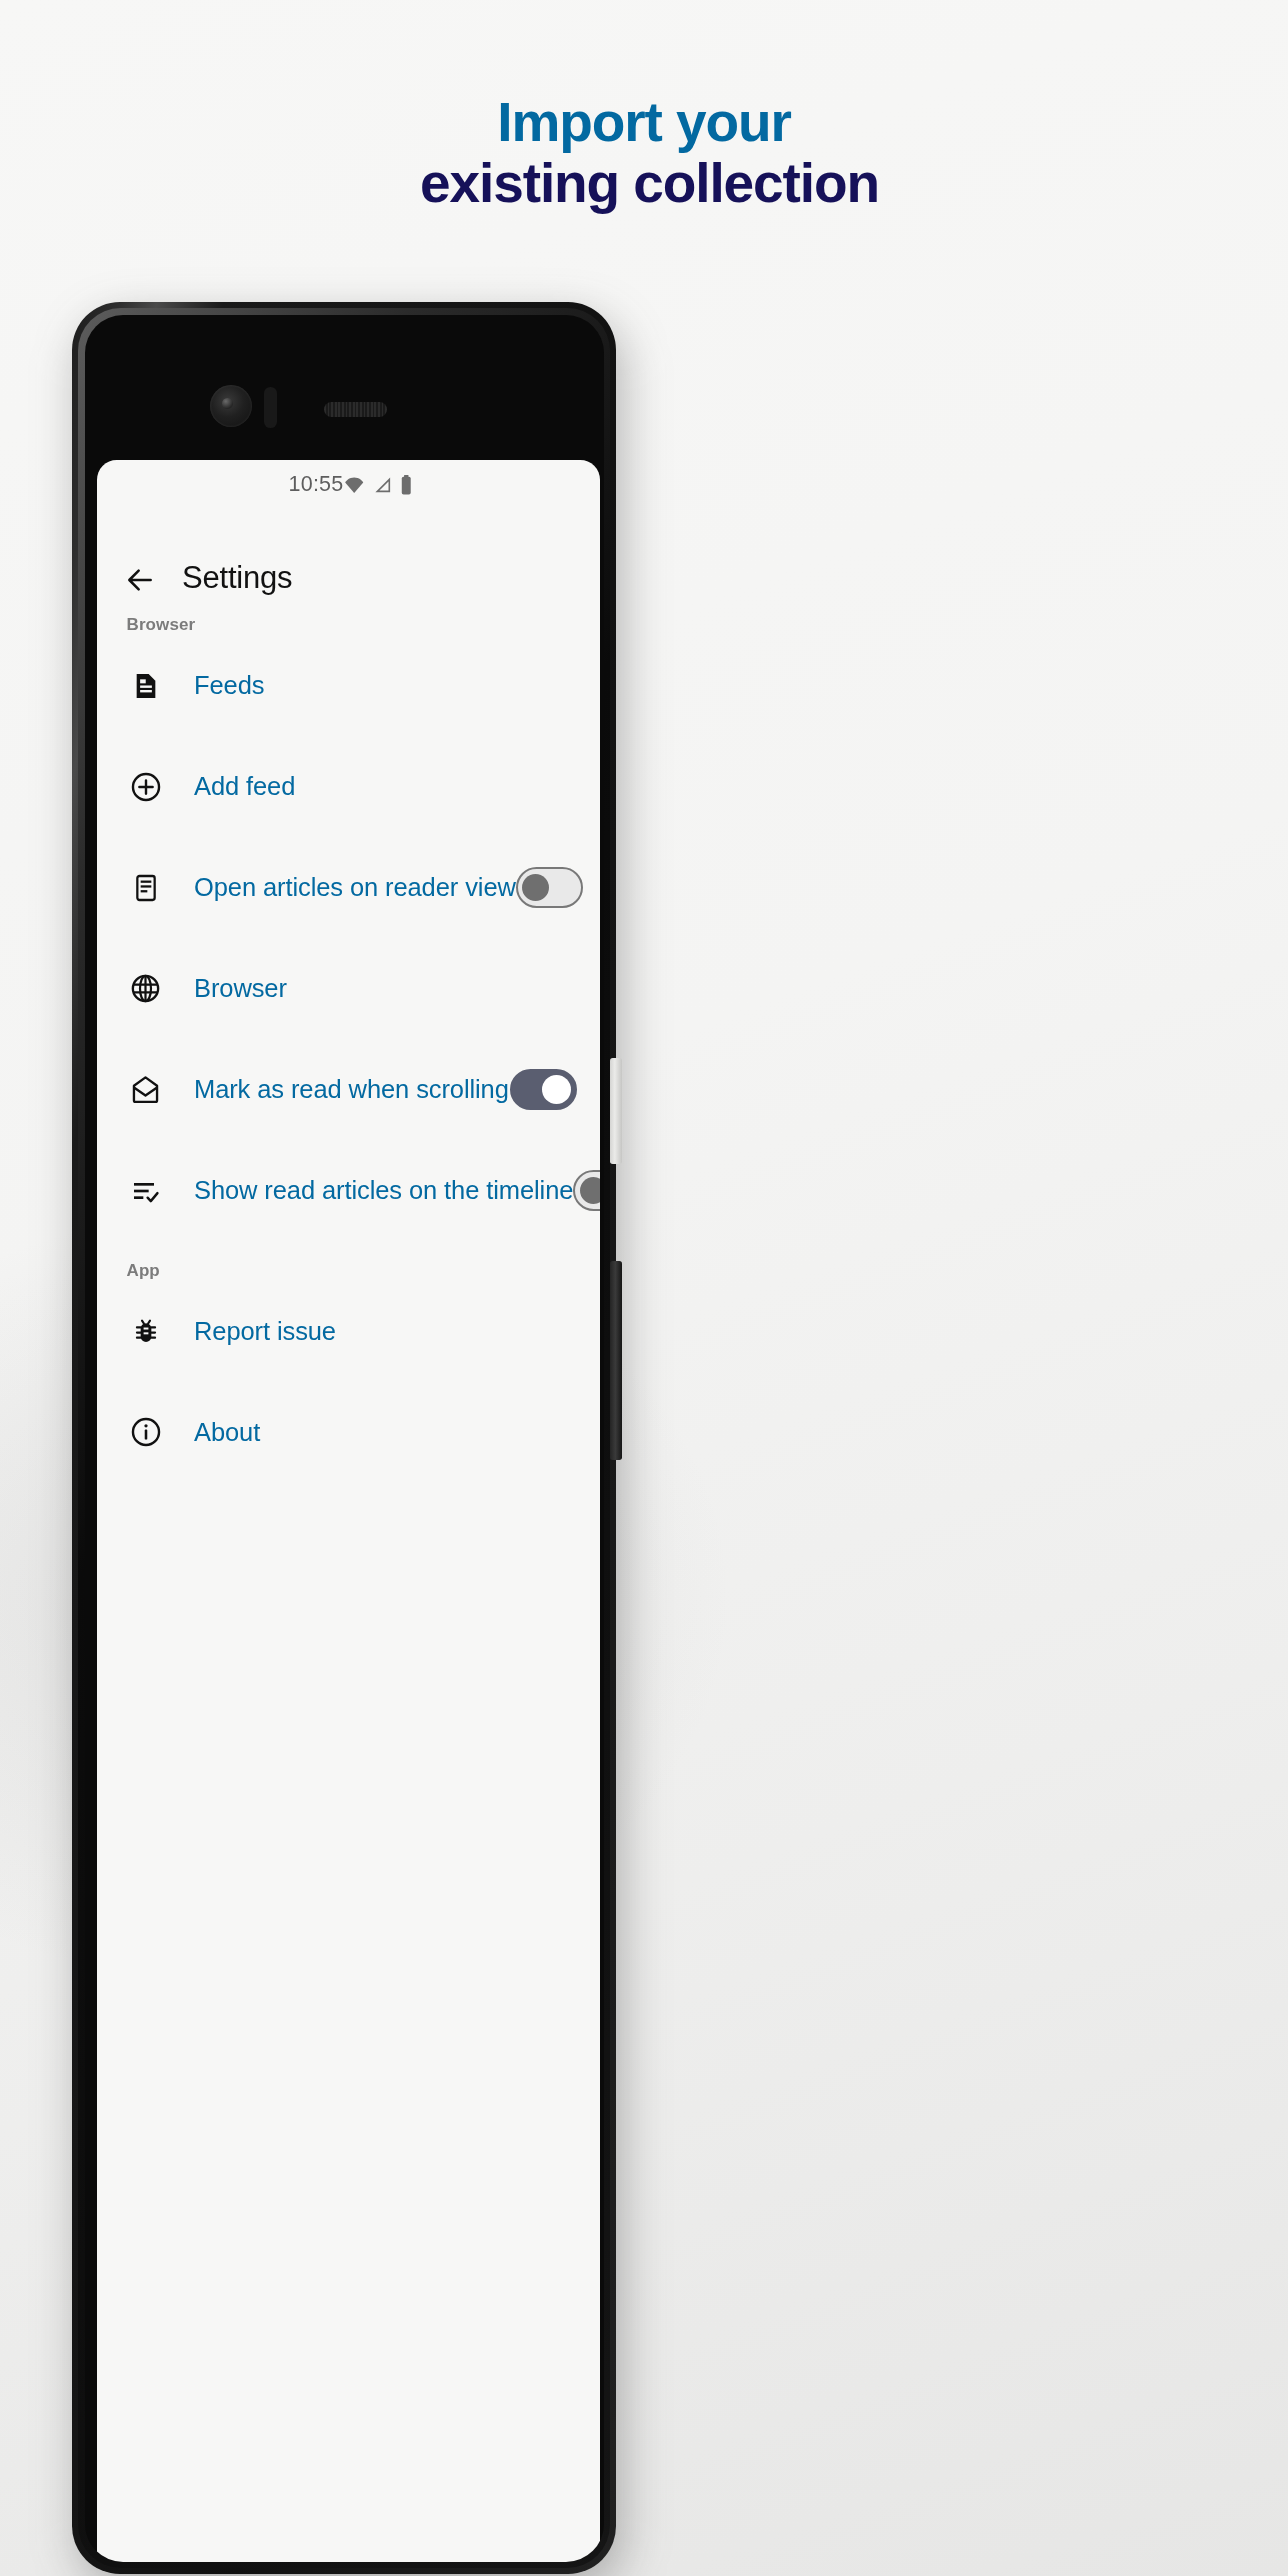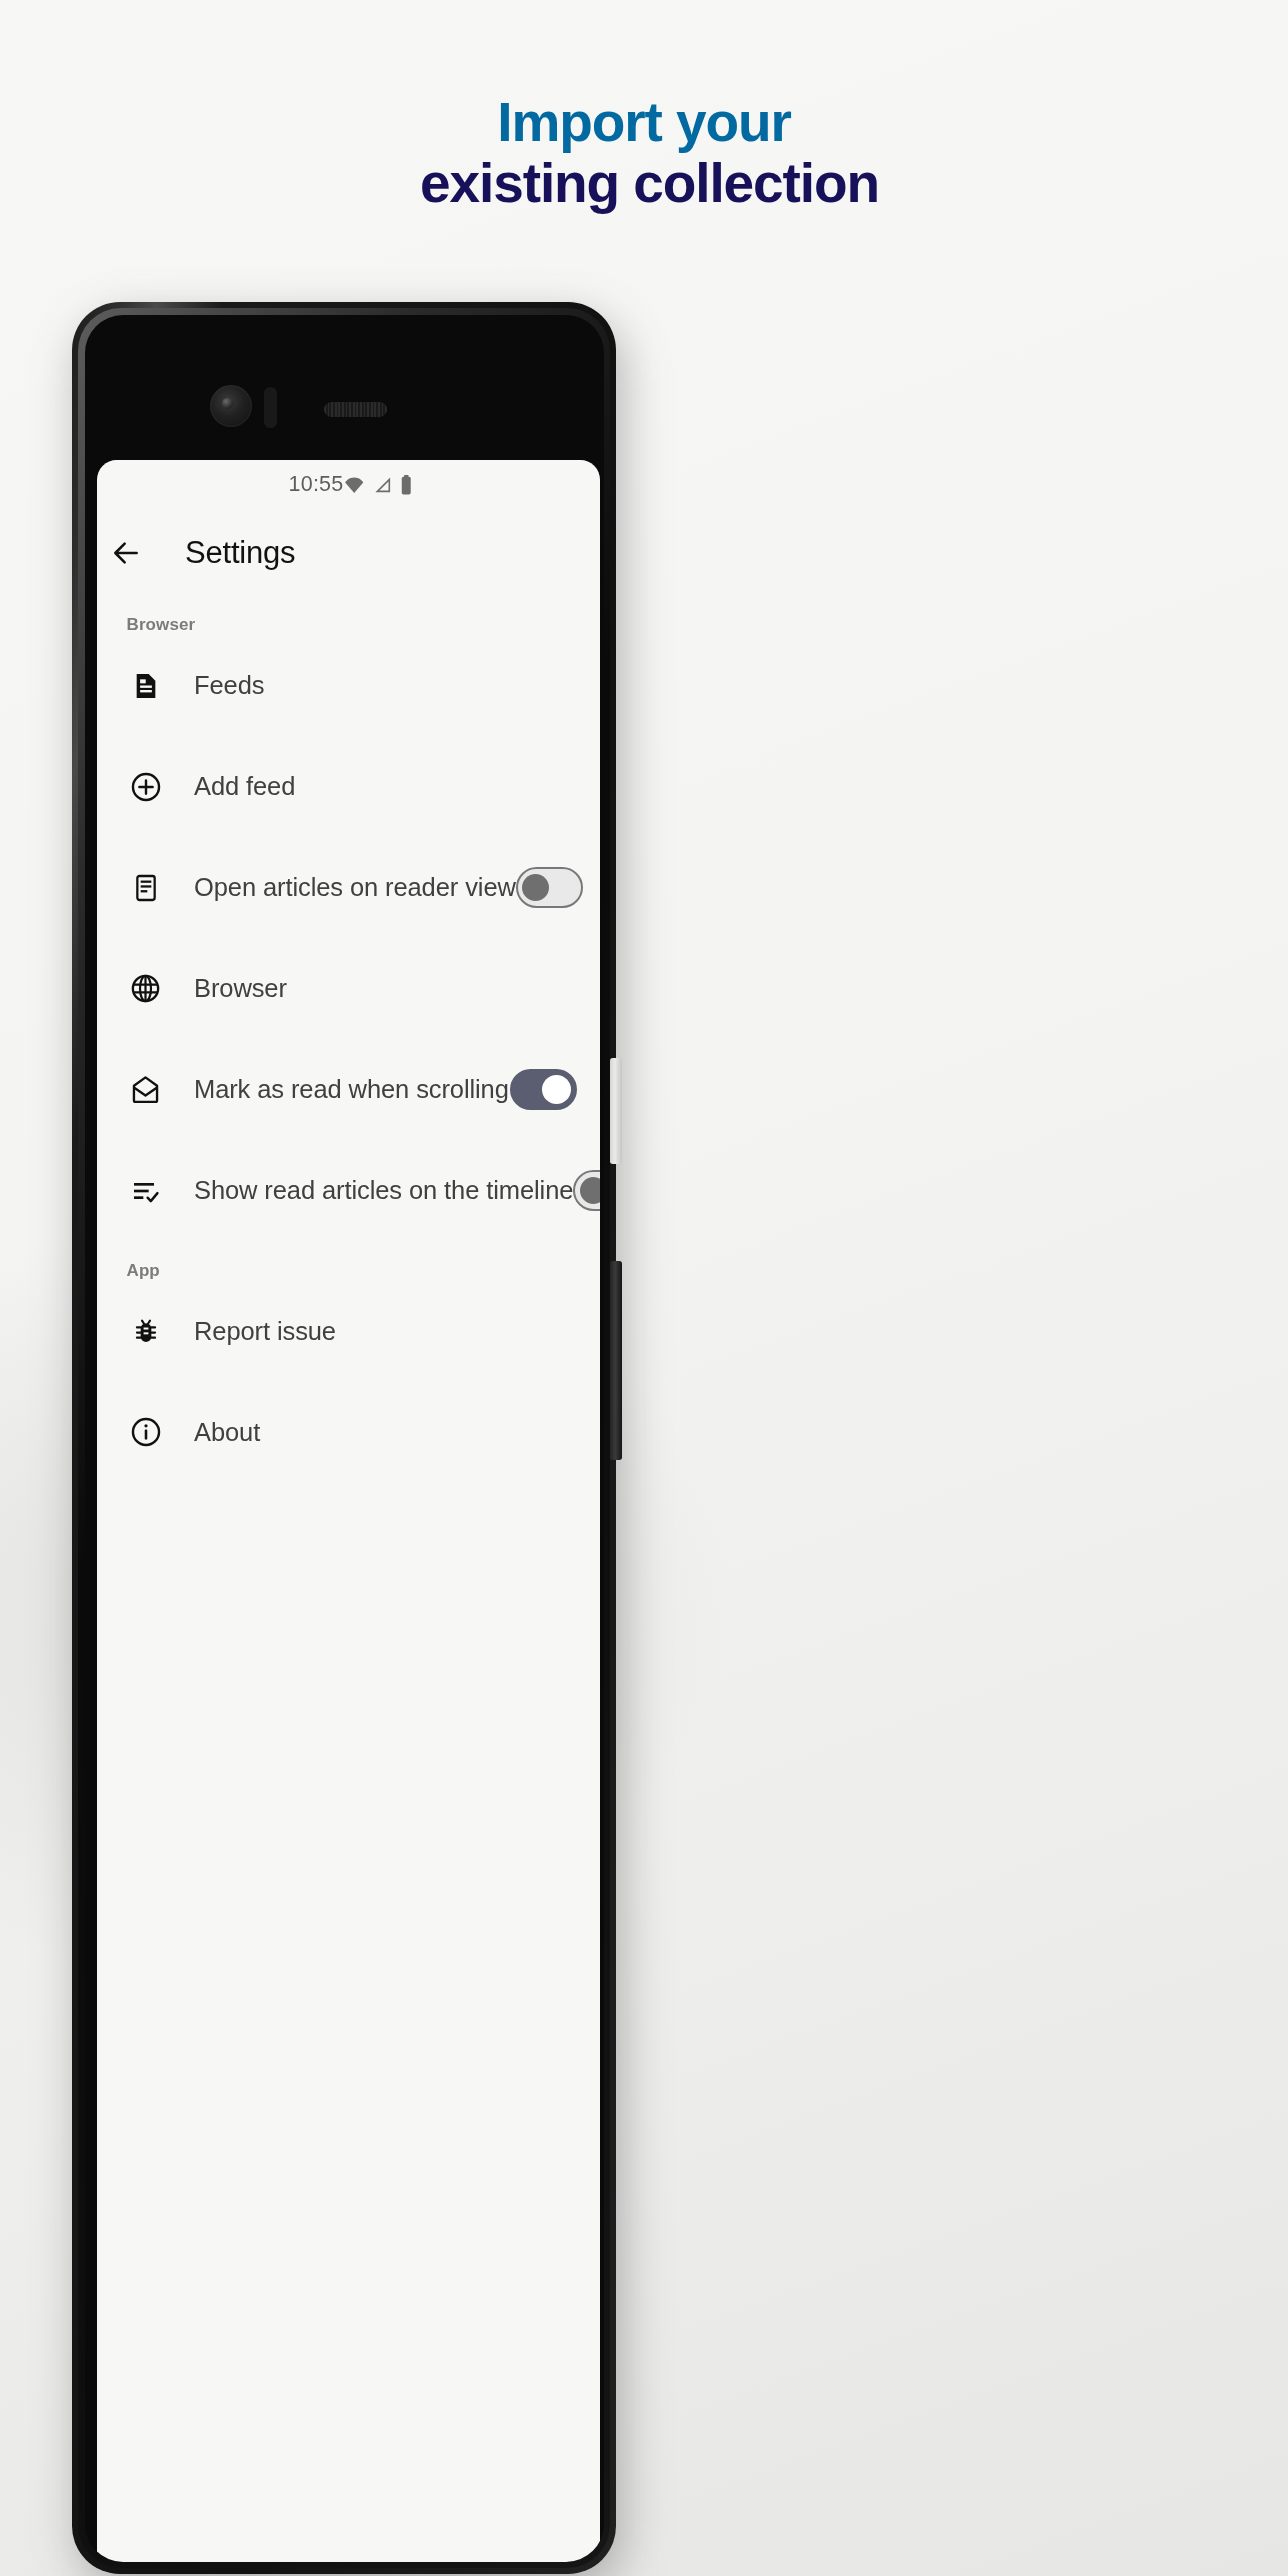--- a/index.html
+++ b/index.html
@@ -124,24 +124,24 @@
     display:flex; align-items:center;
     padding:0 23px 0 27px;
     justify-content:center;
     color:#6d6d6d;
   }
   .status-time { font-size:21.5px; color:#5e5e5e; letter-spacing:0.2px; }
   .status-icons { display:flex; align-items:center; gap:6.3px; }
 
   
   .appbar {
-    display:flex; align-items:center;
+    display:flex; align-items:flex-end;
     height:86px;
-    padding-left:13px;
-    gap:43px;
+    padding-left:27px;
+    gap:26px;
   }
   .back-arrow { width:32px; height:32px; flex:0 0 auto; }
   .appbar-title {
     font-size:31px;
     color:#121212;
     letter-spacing:-0.2px;
   }
   
   .section-label {
     font-size:17px;
@@ -157,21 +157,21 @@
     padding:0 23px 0 29.5px;
   }
   .row-icon {
     width:38px; height:38px;
     flex:0 0 38px;
     display:flex; align-items:center; justify-content:center;
   }
   .row-label {
     margin-left:29.5px;
     font-size:25.5px;
-    color:#404040;
+    color:#0369a1;
     flex:1 1 auto;
     letter-spacing:-0.1px;
     white-space:nowrap;
   }
   
   .toggle {
     flex:0 0 auto;
     width:67px; height:41px;
     border-radius:22.4px;
     position:relative;

